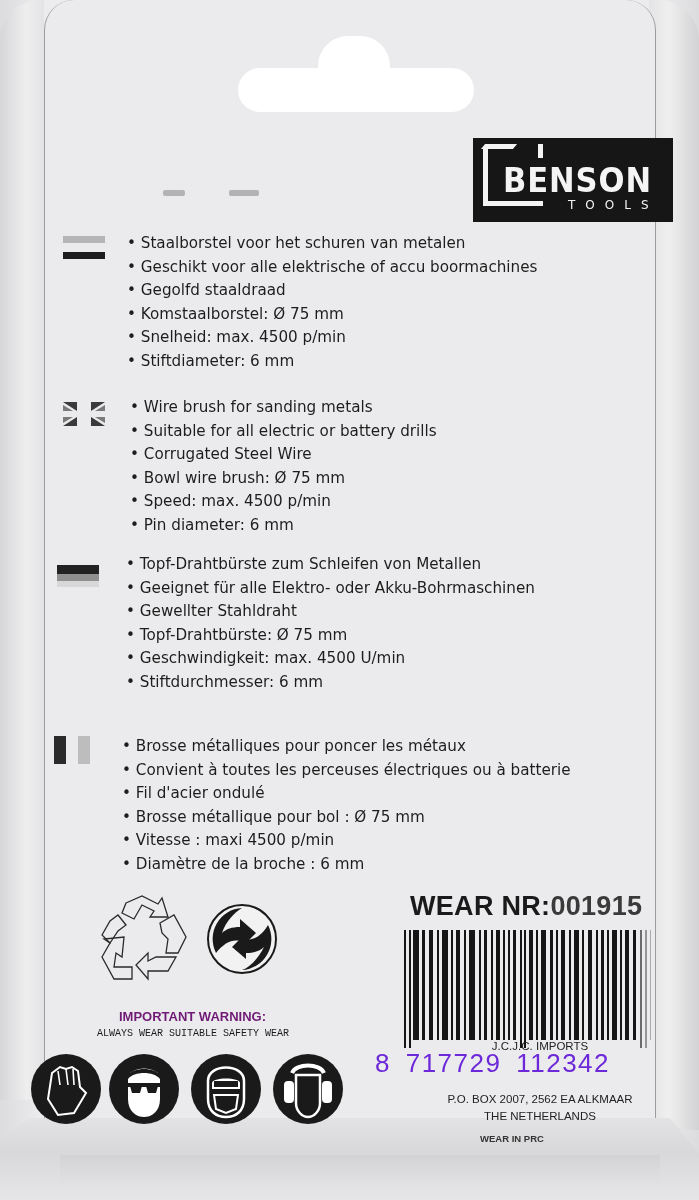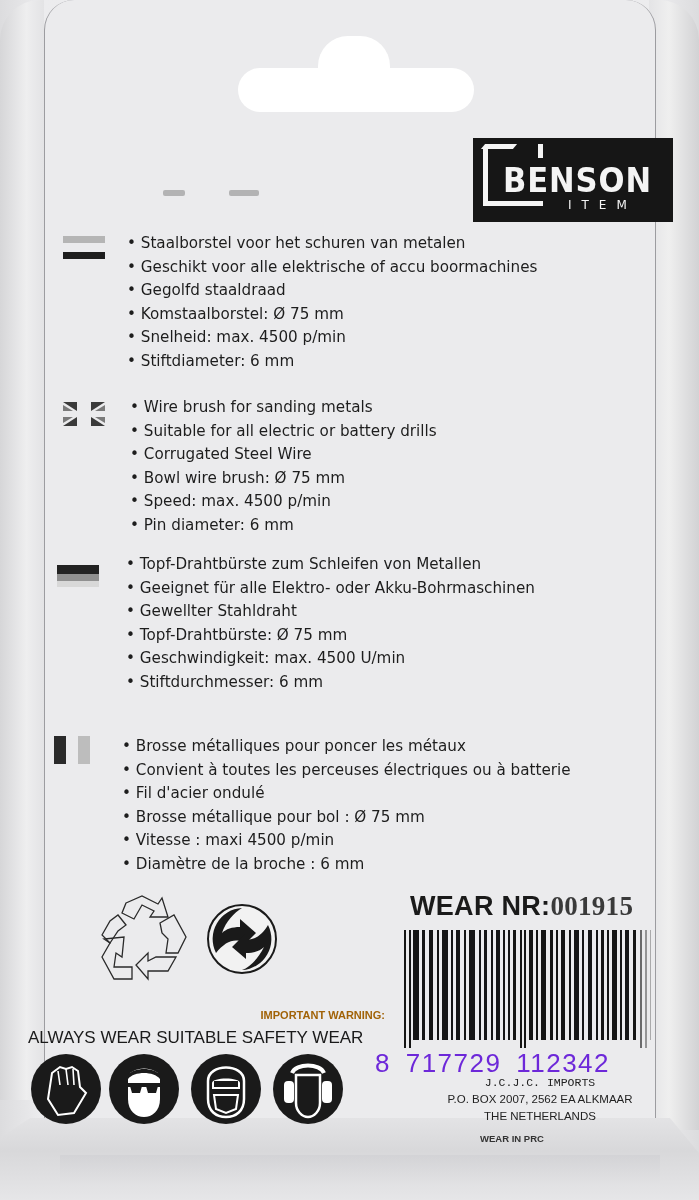--- a/index.html
+++ b/index.html
@@ -89,35 +89,35 @@
   .bullets li {
     font-family: "DejaVu Sans", sans-serif; font-size: 16.5px; line-height: 23.6px;
     color: #1d1d1d; white-space: nowrap; transform: scaleX(0.92); transform-origin: left;
   }
   .bullets li::before { content: "• "; }
 
   .recycle { position: absolute; left: 96px; top: 895px; width: 92px; height: 90px; }
   .green-dot { position: absolute; left: 206px; top: 903px; width: 72px; height: 72px; }
 
   .warn-title {
-    position: absolute; left: 0; top: 1009px; width: 385px; text-align: right;
-    font-family: "Liberation Sans", sans-serif; font-weight: bold; font-size: 11px; color: #a16207;
+    position: absolute; left: 0; top: 1009px; width: 385px; text-align: center;
+    font-family: "Liberation Sans", sans-serif; font-weight: bold; font-size: 13px; color: #701a75;
   }
   .warn-sub {
     position: absolute; left: 28px; top: 1028px; width: 330px; text-align: center;
-    font-family: Liberation Sans, sans-serif; font-size: 17px; color: #1a1a1a; white-space: nowrap;
+    font-family: Liberation Mono, monospace; font-size: 10px; color: #1a1a1a; white-space: nowrap;
   }
   .ppe { position: absolute; top: 1053px; width: 72px; height: 72px; }
 
   .item-nr {
     position: absolute; left: 410px; top: 891px;
     font-family: "Liberation Sans", sans-serif; font-weight: bold; font-size: 27px; color: #1a1a1a;
     white-space: nowrap; letter-spacing: 0.3px;
   }
-  .item-nr .num { color: #3a3a3a; font-family: Liberation Serif, serif; }
+  .item-nr .num { color: #3a3a3a; }
   .barcode { position: absolute; left: 404px; top: 930px; width: 250px; height: 118px; }
   .ean {
     position: absolute; left: 375px; top: 1048px;
     font-family: "Liberation Sans", sans-serif; font-size: 26px; color: #6d28d9; white-space: nowrap;
     letter-spacing: 1.5px;
   }
   .addr {
     position: absolute; left: 400px; width: 280px; text-align: center;
     font-family: "Liberation Sans", sans-serif; font-size: 11.5px; color: #222; white-space: nowrap;
   }
@@ -138,21 +138,21 @@
 
 <div class="hang-hole-top"></div>
 <div class="hang-hole"></div>
 
 <div class="smudge" style="left:163px;width:22px;"></div>
 <div class="smudge" style="left:229px;width:30px;"></div>
 
 <div class="logo">
   <div class="logo-frame"></div>
   <div class="logo-name">BENSON</div>
-  <div class="logo-tools">ITEM</div>
+  <div class="logo-tools">TOOLS</div>
 </div>
 
 <div class="flag flag-nl" style="top:236px;">
   <div class="s1"></div>
     <div class="s2"></div>
 </div>
 <ul class="bullets" style="left:127px; top:231px;">
   <li>Staalborstel voor het schuren van metalen</li>
   <li>Geschikt voor alle elektrische of accu boormachines</li>
   <li>Gegolfd staaldraad</li>
@@ -302,16 +302,16 @@
     <rect x="246" y="0" width="1" height="110" opacity="0.3"></rect>
   </g>
 </svg>
 
 <div class="ean">
   <span>8</span>
   <span style="margin-left:6px;">717729</span>
   <span style="margin-left:6px;">112342</span>
 </div>
 
-<div class="addr" style="top:1076px;font-family:Liberation Mono, monospace;">J.C.J.C. IMPORTS</div>
+<div class="addr" style="top:1040px;">J.C.J.C. IMPORTS</div>
 <div class="addr" style="top:1093px;">P.O. BOX 2007, 2562 EA ALKMAAR</div>
 <div class="addr" style="top:1110px;">THE NETHERLANDS</div>
 <div class="made">WEAR IN PRC</div>
 
 </body></html>

